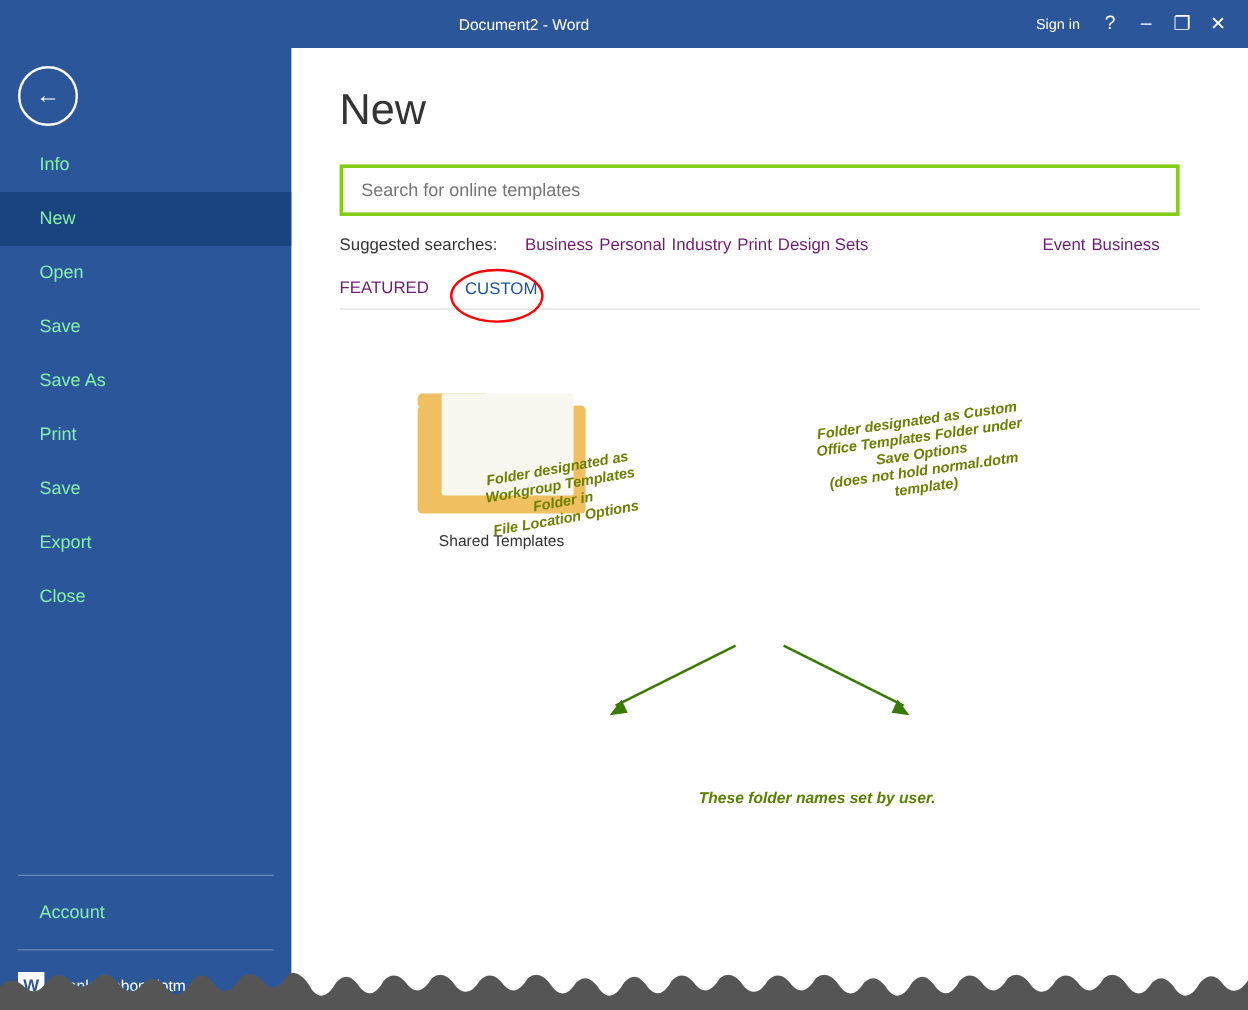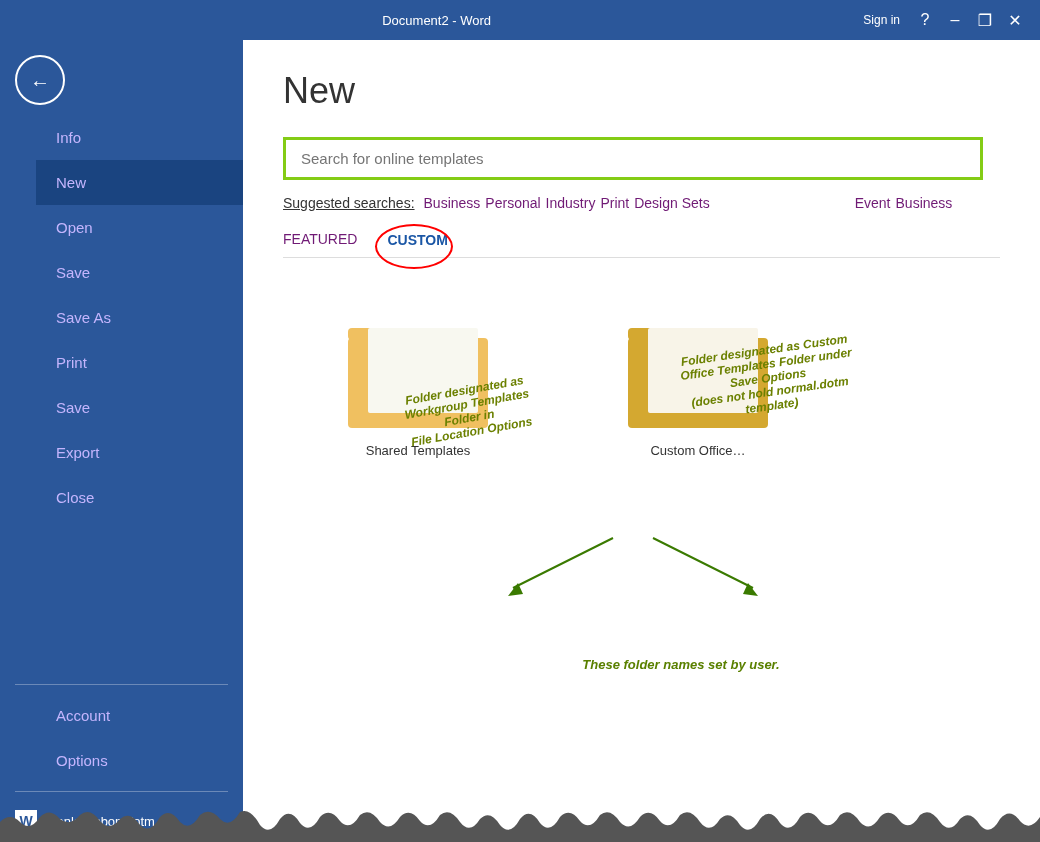--- a/index.html
+++ b/index.html
@@ -56,27 +56,26 @@
       display: flex;
       align-items: center;
       justify-content: center;
       margin: 15px 15px 10px 15px;
       cursor: pointer;
       color: white;
       font-size: 20px;
     }
 
     .nav-item {
-      padding: 14px 20px;
-      color: #c4b5fd;
+      padding: 14px 33px;
+      color: #86efac;
       font-size: 15px;
       cursor: pointer;
       display: flex;
       align-items: center;
-      margin-left: 36px;
     }
     .nav-item.active { background: #1a4480; }
 
     .nav-divider {
       border: none;
       border-top: 1px solid rgba(255,255,255,0.3);
       margin: 8px 15px;
     }
 
     .nav-bottom {
@@ -127,21 +126,21 @@
 
     .suggested-searches {
       display: flex;
       flex-wrap: wrap;
       align-items: center;
       gap: 5px;
       margin-bottom: 20px;
       font-size: 14px;
       color: #333;
     }
-    .suggested-label { color: #333; margin-right: 4px; text-decoration: underline; }
+    .suggested-label { color: #333; margin-right: 18px; }
     .suggested-link {
       color: #701a75;
       cursor: pointer;
       text-decoration: none;
     }
 
     
     .tabs-row {
       display: flex;
       align-items: center;
@@ -160,21 +159,21 @@
     .tab-item.featured { color: #701a75; }
     .tab-custom-wrapper {
       position: relative;
       display: inline-block;
     }
     .tab-custom {
       color: #1a56a5;
       font-size: 14px;
       cursor: pointer;
       padding-bottom: 8px;
-      font-weight: 700;
+      font-weight: 400;
     }
     .custom-circle {
       position: absolute;
       top: -8px;
       left: -12px;
       width: 78px;
       height: 45px;
       border: 2px solid red;
       border-radius: 50%;
       pointer-events: none;
@@ -225,23 +224,20 @@
     </div>
     <div class="nav-item">
       <span>Close</span>
     </div>
 
     <div class="nav-bottom">
       <hr class="nav-divider">
       <div class="nav-item">
         <span>Account</span>
       </div>
-      <div class="nav-item">
-        <span>Options</span>
-      </div>
       <hr class="nav-divider">
       <div class="recent-file">
         <span class="recent-file-icon" style="color:#2b579a; background:white; width:22px; height:22px; display:flex; align-items:center; justify-content:center; font-weight:bold; font-size:14px;">W</span>
         <span class="recent-file-name">Blank Ribbon.dotm</span>
       </div>
     </div>
   </div>
 
   <div class="main-content">
     <h1 class="page-title">New</h1>
@@ -277,28 +273,20 @@
 
           <rect x="5" y="20" width="60" height="12" rx="4" fill="#f0c060"></rect>
 
           <rect x="5" y="30" width="140" height="90" rx="4" fill="#f0c060"></rect>
 
           <rect x="25" y="20" width="110" height="85" rx="2" fill="#f8f8f0"></rect>
         </svg>
         <div style="font-size:13px; color:#333; text-align:center; margin-top:5px;">Shared Templates</div>
       </div>
 
-      <div style="position:absolute; left: 340px; top: 20px; display:flex; flex-direction:column; align-items:center;">
-        <svg width="150" height="130" viewBox="0 0 150 130">
-          <rect x="5" y="20" width="60" height="12" rx="4" fill="#d4a830"></rect>
-          <rect x="5" y="30" width="140" height="90" rx="4" fill="#d4a830"></rect>
-          <rect x="25" y="20" width="110" height="85" rx="2" fill="#f8f4e8"></rect>
-        </svg>
-        <div style="font-size:13px; color:#333; text-align:center; margin-top:5px;">Custom Office…</div>
-      </div>
 
       <div style="position:absolute; left: 85px; top: 95px; transform: rotate(-10deg); font-size:12px; font-weight:bold; color:#6b8000; font-style:italic; width:200px; text-align:center; pointer-events:none;">
         Folder designated as<br>Workgroup Templates<br>Folder in<br>File Location Options
       </div>
 
       <div style="position:absolute; left: 370px; top: 55px; transform: rotate(-8deg); font-size:12px; font-weight:bold; color:#6b8000; font-style:italic; width:230px; text-align:center; pointer-events:none;">
         Folder designated as Custom<br>Office Templates Folder under<br>Save Options<br>(does not hold normal.dotm<br>template)
       </div>
 
       <svg style="position:absolute; bottom:70px; left:150px; width:400px; height:100px; pointer-events:none;" viewBox="0 0 400 100">

